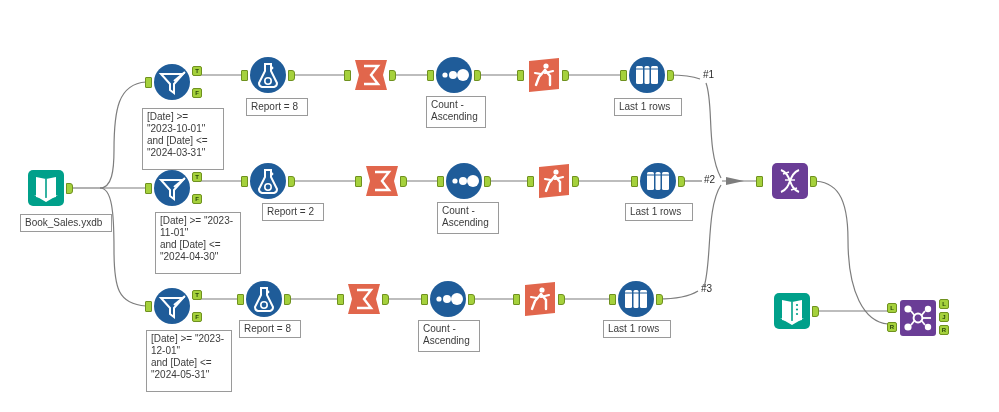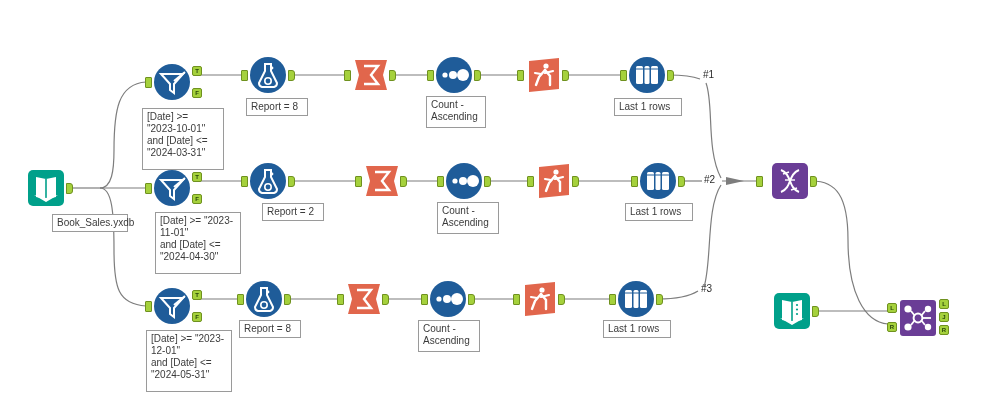--- a/index.html
+++ b/index.html
@@ -81,21 +81,21 @@
   <div class="node" style="left:26px;top:168px;">
     <svg class="glyph" viewBox="0 0 40 40">
       <rect x="2" y="2" width="36" height="36" rx="5" fill="#00a08a"></rect>
       <path d="M20 11 L10 9 L10 29 L20 31 Z" fill="#ffffff"></path>
       <path d="M20 11 L30 9 L30 29 L20 31 Z" fill="#ffffff"></path>
       <path d="M20 11 L20 31" stroke="#00a08a" stroke-width="1.6"></path>
       <path d="M8 27 L20 30 L32 27 L20 34 Z" fill="#ffffff"></path>
     </svg>
     <div class="anchor out" style="left:40px;top:15px;"></div>
   </div>
-  <div class="lbl" style="left:20px;top:214px;width:76px;height:18px;margin-left:32px;">Book_Sales.yxdb</div>
+  <div class="lbl" style="left:20px;top:214px;width:92px;height:18px;">Book_Sales.yxdb</div>
 
   <div class="node" style="left:152px;top:62px;">
     <svg class="glyph" viewBox="0 0 40 40">
       <circle cx="20" cy="20" r="18" fill="#1f5c99"></circle>
       <path d="M9 12 L31 12 L22 22 L22 31 L18 28 L18 22 Z" fill="none" stroke="#ffffff" stroke-width="2"></path>
       <path d="M22 19 L33 10" stroke="#ffffff" stroke-width="2"></path>
     </svg>
     <div class="anchor in" style="left:-7px;top:15px;"></div>
     <div class="anchor sq" style="left:40px;top:4px;">T</div>
     <div class="anchor sq" style="left:40px;top:26px;">F</div>

